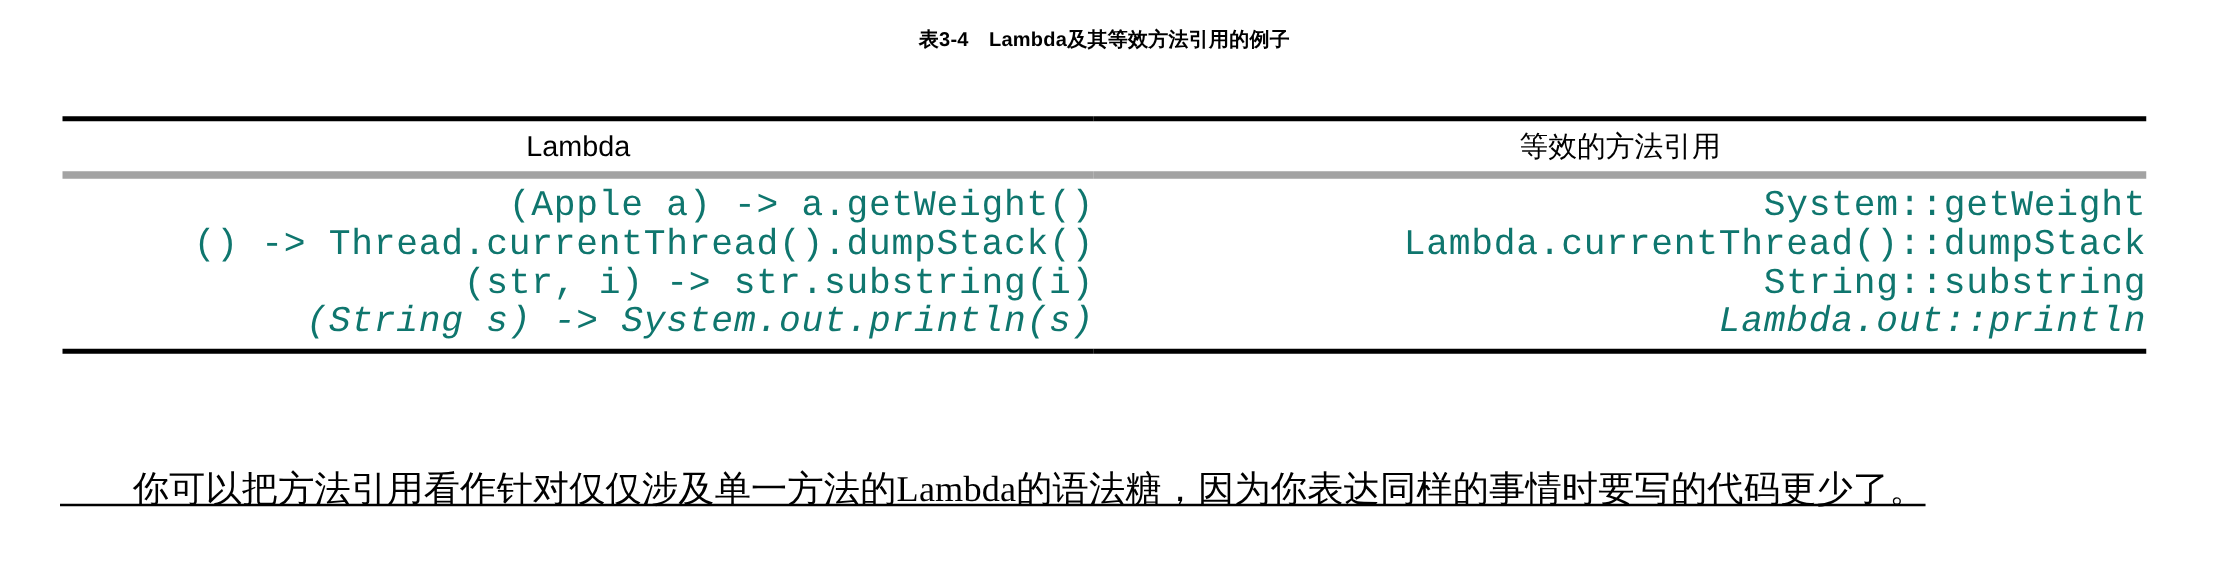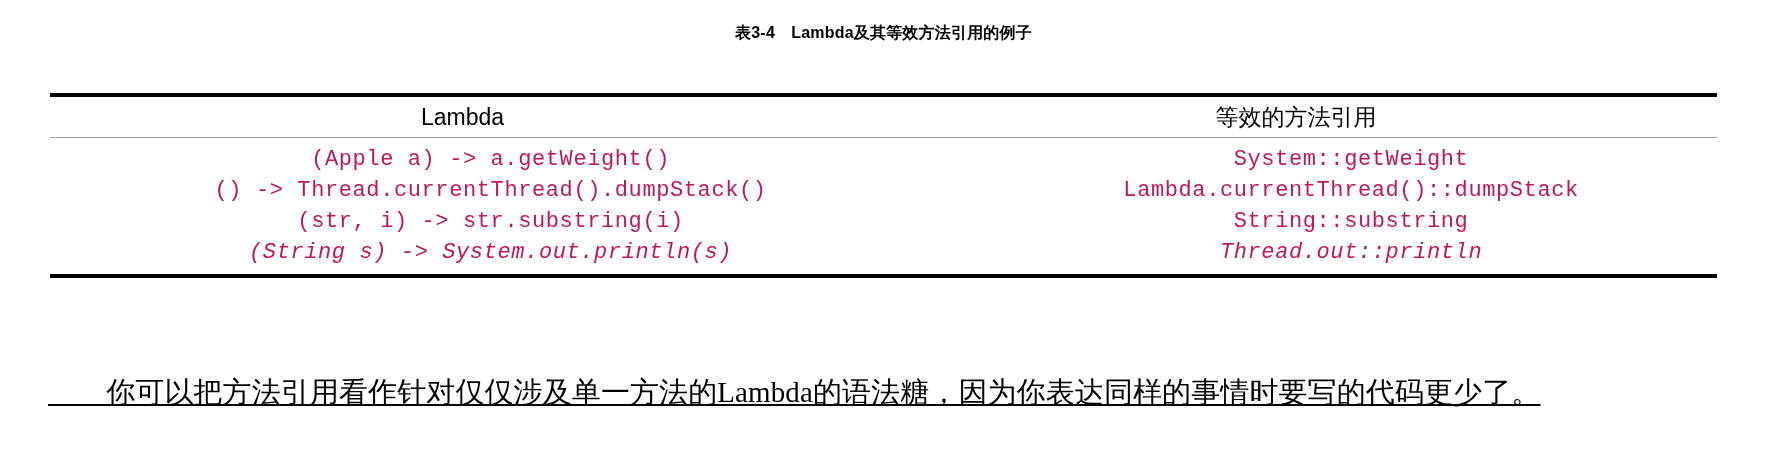--- a/index.html
+++ b/index.html
@@ -43,33 +43,33 @@
   }
   .data-table .rule-top {
     border-top: 4px solid #000;
   }
   .head-row th {
     font-family: "Liberation Sans", "DejaVu Sans", sans-serif;
     font-size: 23px;
     font-weight: 400;
     text-align: center;
     padding: 5px 0 4px 0;
-    border-bottom: 1px solid #a3a3a3;
+    border-bottom: 6px solid #a3a3a3;
     vertical-align: middle;
   }
   .col-left  { width: 49.5%; }
   .col-right { width: 50.5%; }
 
   .body-row td {
     font-family: "Liberation Mono", "DejaVu Sans Mono", monospace;
-    font-size: 22px;
+    font-size: 29px;
     font-weight: 400;
-    color: #be185d;
+    color: #0f766e;
     letter-spacing: 0.6px;
-    text-align: center;
+    text-align: right;
     padding: 2px 0 3px 0;
     line-height: 26px;
     white-space: pre;
     vertical-align: middle;
   }
   .body-row td.cell-lambda { padding-left: 56px; }
   .body-row td.cell-ref    { padding-left: 110px; }
   .body-row.first-body td  { padding-top: 9px; }
   .body-row.last-body td   { padding-bottom: 8px; }
   .rule-bottom-cell {
@@ -112,18 +112,18 @@
     <tr class="body-row">
       <td class="cell-lambda">() -&gt; Thread.currentThread().dumpStack()</td>
       <td class="cell-ref">Lambda.currentThread()::dumpStack</td>
     </tr>
     <tr class="body-row">
       <td class="cell-lambda">(str, i) -&gt; str.substring(i)</td>
       <td class="cell-ref">String::substring</td>
     </tr>
     <tr class="body-row last-body">
       <td class="cell-lambda rule-bottom-cell">(String s) -&gt; System.out.println(s)</td>
-      <td class="cell-ref rule-bottom-cell">Thread.out::println</td>
+      <td class="cell-ref rule-bottom-cell">Lambda.out::println</td>
     </tr>
   </tbody>
 </table>
 
 <p class="body-paragraph">　　你可以把方法引用看作针对仅仅涉及单一方法的Lambda的语法糖，因为你表达同样的事情时要写的代码更少了。</p>
 
 </body></html>

